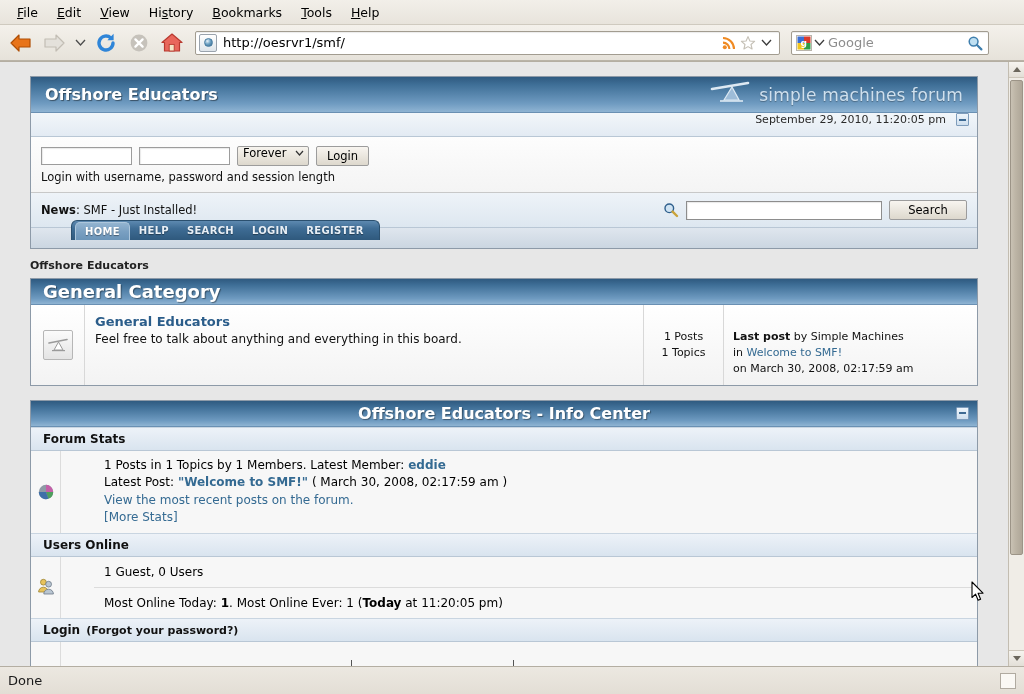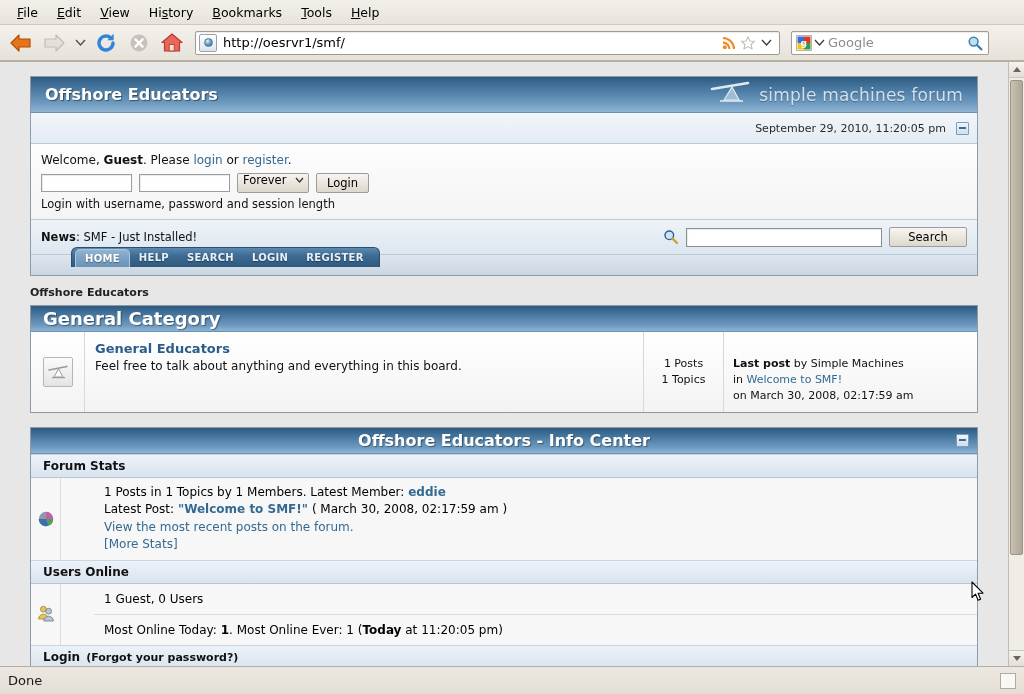--- a/index.html
+++ b/index.html
@@ -160,24 +160,24 @@
   }
   .smf-logo { display: flex; align-items: center; gap: 7px; padding-right: 4px; }
   .smf-logo-text {
     color: #cfe0ee; font-size: 17px;
     font-family: "DejaVu Sans", sans-serif;
     letter-spacing: 0.2px;
     text-shadow: 0 1px 1px rgba(0,0,0,0.3);
   }
 
   .datebar {
-    height: 31px;
+    height: 24px;
     background: linear-gradient(to bottom, #f2f6fa 0%, #e3ebf3 100%);
     border-bottom: 1px solid #b9c7d5;
-    display: flex; align-items: center; justify-content: flex-end;
+    display: flex; align-items: flex-start; justify-content: flex-end;
     padding: 0 8px;
     font-size: 11px;
     color: #2a2a2a;
   }
   .collapse-btn {
     width: 13px; height: 13px; margin-left: 10px;
     border: 1px solid #7e9cbb; background: linear-gradient(to bottom,#eef5fb,#cfdfee);
     display:flex;align-items:center;justify-content:center;
     border-radius:1px;
   }
@@ -504,27 +504,20 @@
           </div>
 
           <div class="datebar">
             <span>September 29, 2010, 11:20:05 pm</span>
             <span class="collapse-btn">
                 <span class="bar"></span>
               </span>
           </div>
 
           <div class="loginband">
-            <div class="welcome-line">
-              <span>Welcome,</span>
-              <b>Guest</b><span>. Please</span>
-              <a class="lnk" href="#">login</a>
-              <span>or</span>
-              <a class="lnk" href="#">register</a><span>.</span>
-            </div>
             <div class="login-row">
               <input class="txtfield f1" type="text" value="" style="">
               <input class="txtfield f2" type="password" value="" style="">
               <div class="sel">
                 <span>Forever</span>
                 <span class="cv">
                   <svg width="9" height="6" viewBox="0 0 9 6">
                       <path d="M1 1 L4.5 5 L8 1" fill="none" stroke="#333" stroke-width="1.2"></path>
                     </svg>
                 </span>

